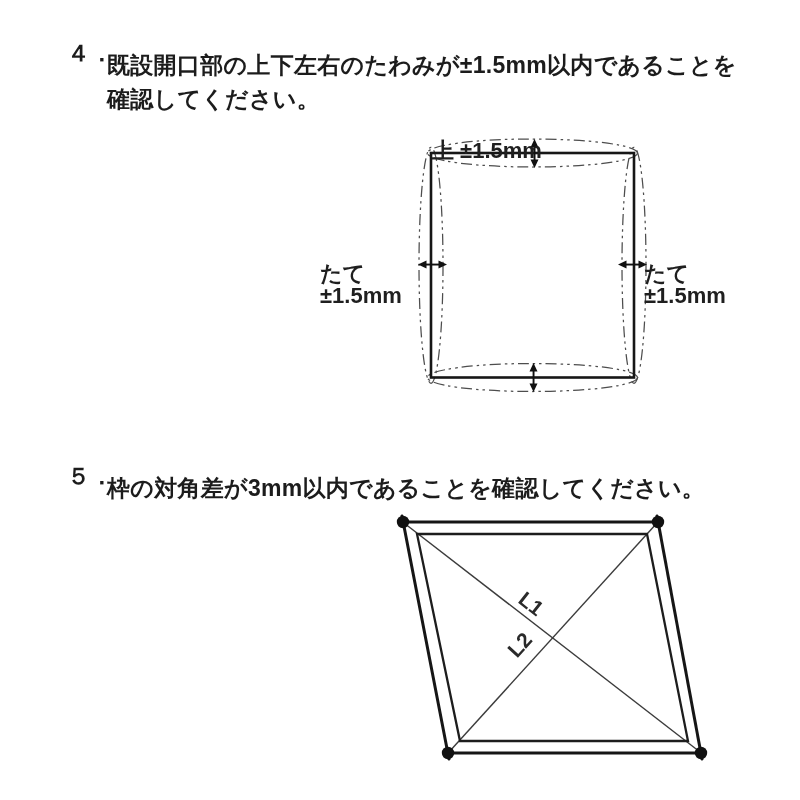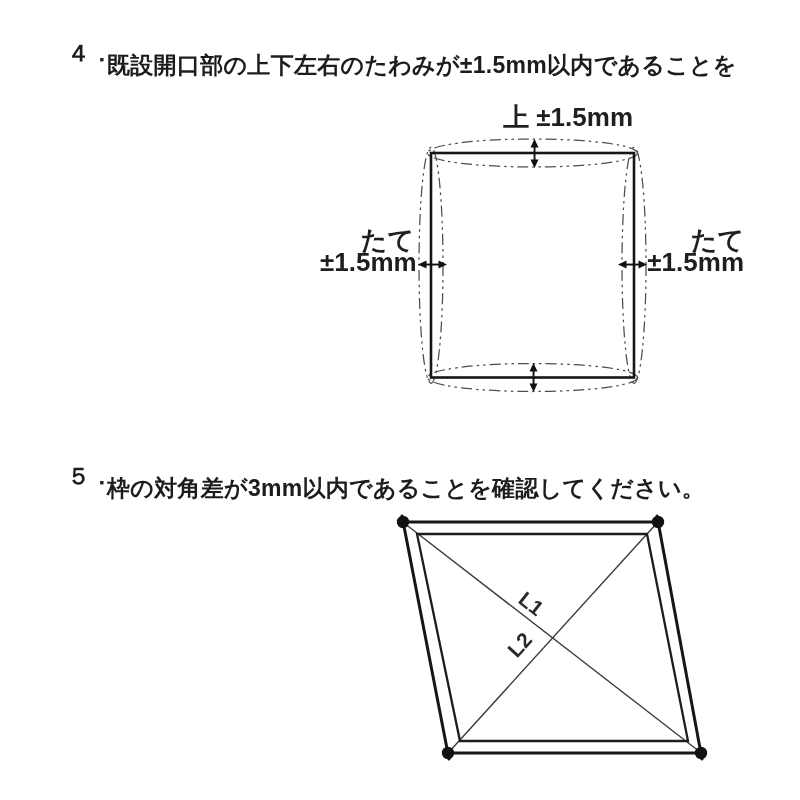--- a/index.html
+++ b/index.html
@@ -11,22 +11,22 @@
   .heading{
     position:absolute;display:flex;align-items:flex-start;
     font-size:23px;font-weight:700;line-height:34px;letter-spacing:0.3px;color:#1c1c1c;
     white-space:nowrap;
   }
   .heading .num{flex:none;width:40px;}
   .heading .htext{display:flex;flex-direction:column;margin-top:12px;}
   .h4{left:67px;top:36px;}
   .h5{left:67px;top:459px;}
   .dlabel{
-    position:absolute;font-size:26px;font-weight:700;color:#1f1f1f;
-    text-align:right;line-height:22px;white-space:nowrap;
+    position:absolute;font-size:22px;font-weight:700;color:#1f1f1f;
+    text-align:left;line-height:22px;white-space:nowrap;margin-top:34px;
   }
   .dlabel .sub{display:block;}
   .lab-top{left:432px;top:106px;width:201px;}
   .lab-left{left:320px;top:229px;width:94px;}
   .lab-right{left:644px;top:229px;width:100px;}
   .lab-bottom{left:432px;top:400px;width:201px;}
   .llabel{
     position:absolute;font-size:21px;font-weight:600;color:#2a2a2a;white-space:nowrap;
   }
   .l1{left:531px;top:604px;transform:translate(-50%,-50%) rotate(38deg);}
@@ -100,20 +100,21 @@
         <circle cx="701" cy="753" r="6.2"></circle>
         <circle cx="448" cy="753" r="6.2"></circle>
       </g>
     </g>
   </svg>
 
   <div class="heading h4">
     <span class="num">４．</span>
     <span class="htext">
       <span>既設開口部の上下左右のたわみが±1.5mm以内であることを</span>
+      <span>確認してください。</span>
     </span>
   </div>
 
   <div class="dlabel lab-top">上 ±1.5mm</div>
 
   <div class="dlabel lab-left">
     <span class="sub">たて</span>
     <span class="sub">±1.5mm</span>
   </div>
 

